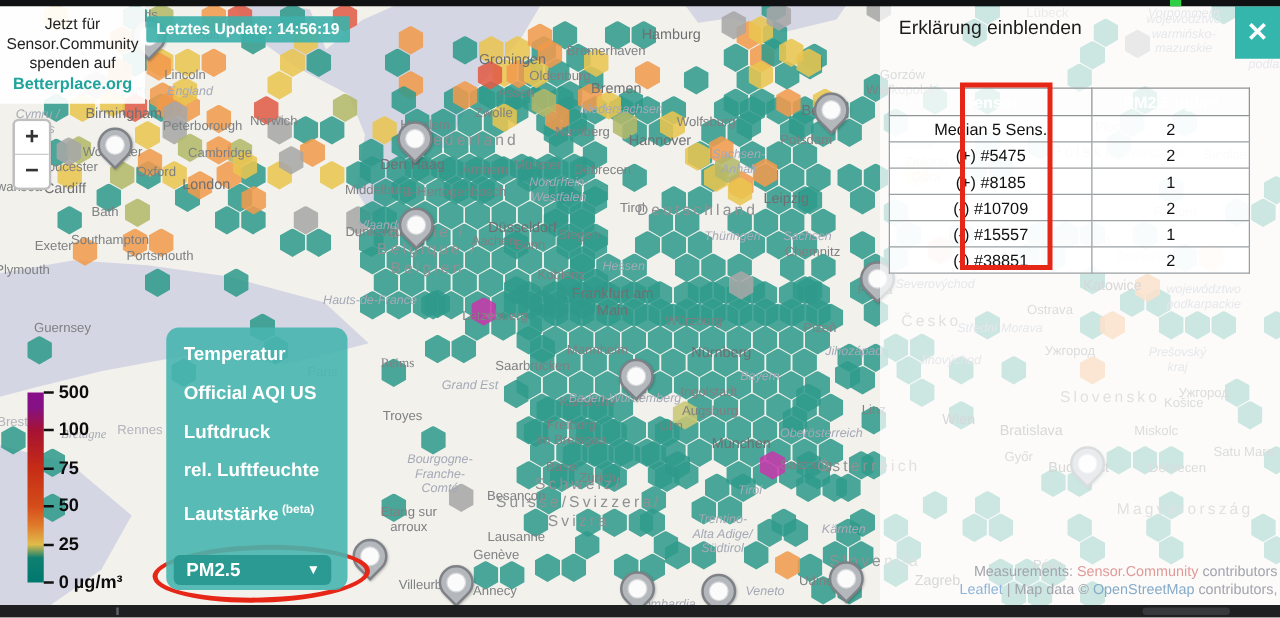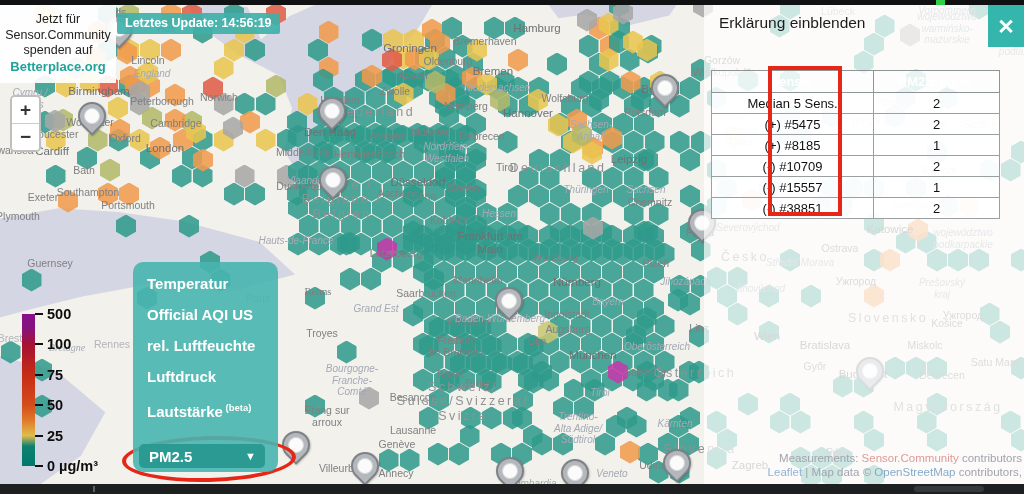--- a/index.html
+++ b/index.html
@@ -996,22 +996,22 @@
           <div class="dash"></div>
           <div class="tlabel">0 µg/m³</div>
         </div>
       </div>
   </div>
 
   <div id="menu">
     <div id="menu-items">
         <div class="menu-item">Temperatur</div>
         <div class="menu-item">Official AQI US</div>
+        <div class="menu-item">Luftdruck</div>
         <div class="menu-item">rel. Luftfeuchte</div>
-        <div class="menu-item">Luftdruck</div>
         <div class="menu-item">Lautstärke<sup class="beta"> (beta)</sup></div>
       </div>
     <div id="sel-btn">
       <span class="sel-label">PM2.5</span>
       <span class="caret">▼</span>
     </div>
   </div>
   <div id="red-ellipse"></div>
 
   <div class="topbar" style="background: rgb(16, 17, 19);"></div>

